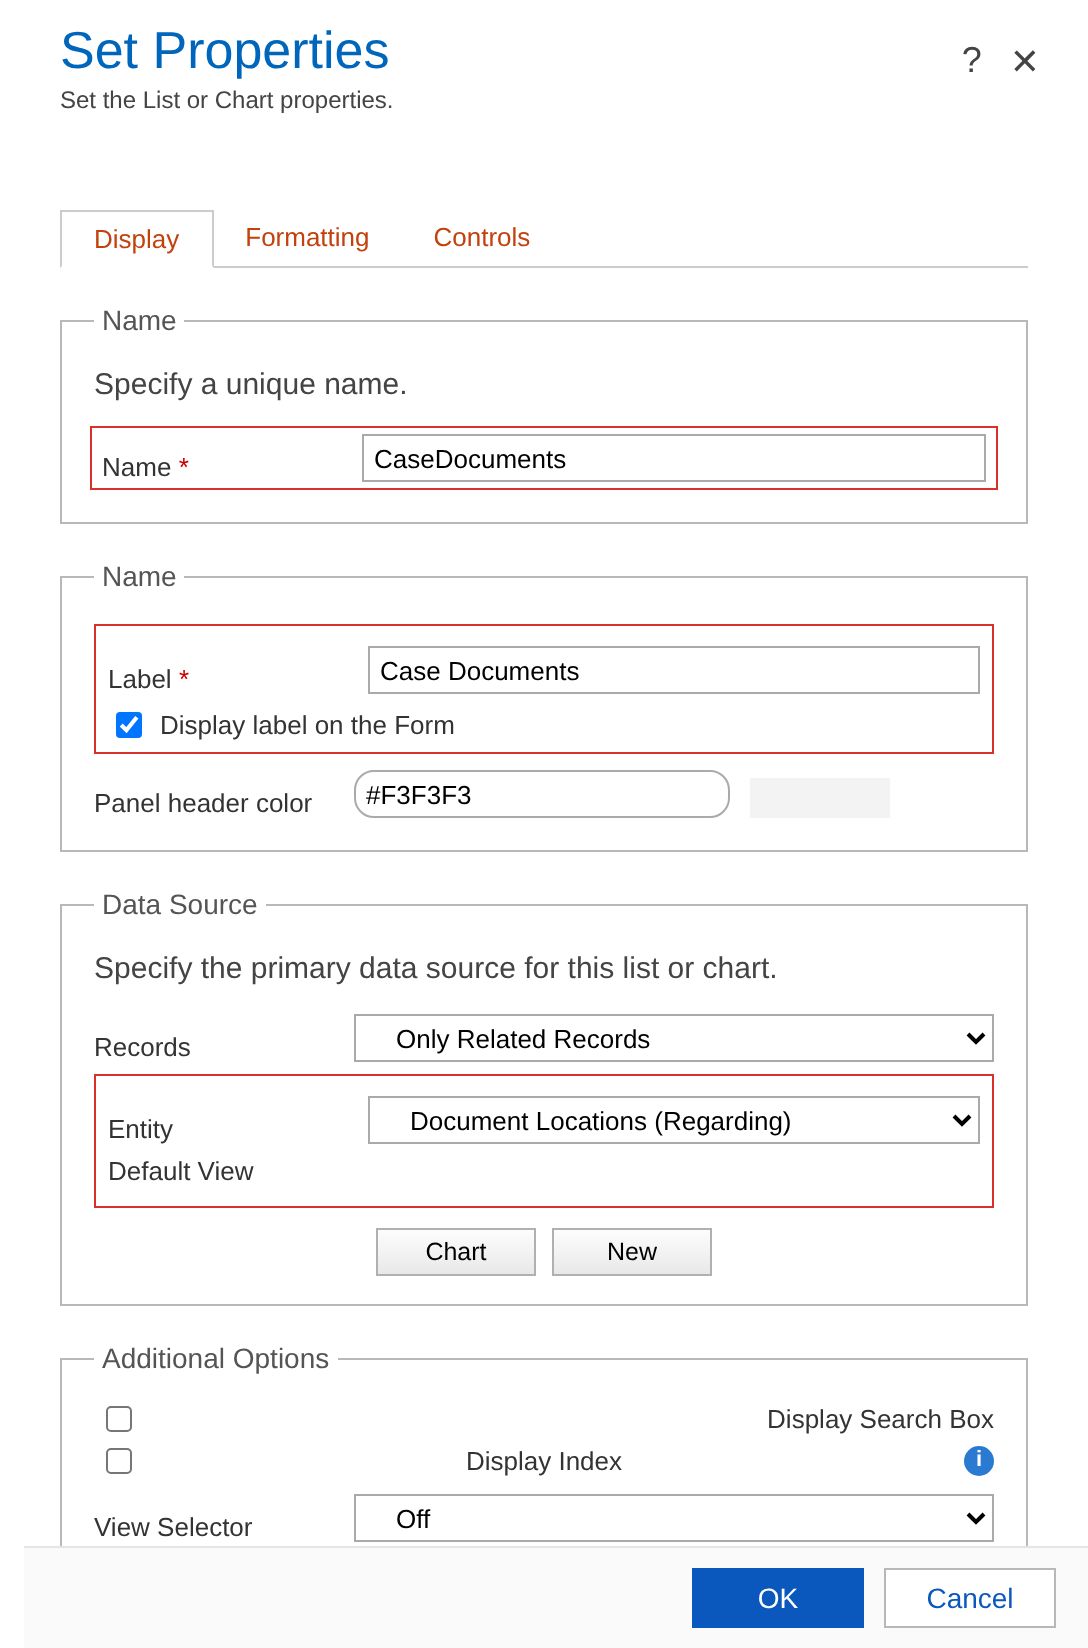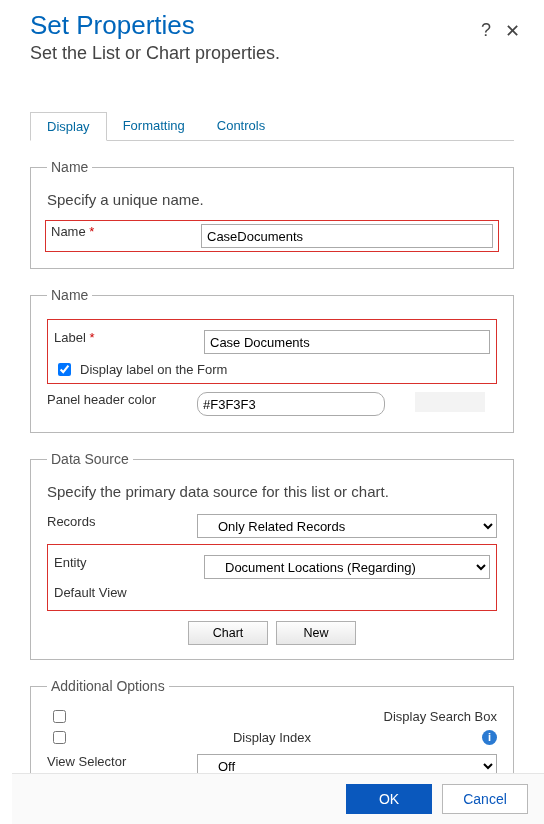--- a/index.html
+++ b/index.html
@@ -20,21 +20,21 @@
     align-items: flex-start;
   }
   .header-left { flex: 1; }
   .title {
     font-size: 26px;
     color: #0066bb;
     font-weight: 400;
     margin: 0 0 2px 0;
   }
   .subtitle {
-    font-size: 18px;
+    font-size: 12px;
     color: #444;
   }
   .header-icons {
     display: flex;
     gap: 14px;
     padding-top: 10px;
     font-size: 18px;
     color: #444;
   }
   .header-icons span { cursor: pointer; }
@@ -42,21 +42,21 @@
     padding: 10px 30px 0 30px;
   }
   .tabs {
     display: flex;
     border-bottom: 1px solid #ccc;
     margin-top: 30px;
   }
   .tab {
     padding: 6px 16px;
     font-size: 13px;
-    color: #0369a1;
+    color: #c2410c;
     cursor: pointer;
     position: relative;
   }
   .tab.active {
     border: 1px solid #ccc;
     border-bottom: 1px solid #fff;
     margin-bottom: -1px;
     background: #fff;
   }
   fieldset {
@@ -70,23 +70,22 @@
     padding: 0 4px;
   }
   fieldset.tight { padding-bottom: 10px;}
   .hint {
     font-size: 15px;
     color: #444;
     margin: 4px 0 14px 0;
   }
   .row {
     display: flex;
-    align-items: flex-start;
+    align-items: flex-end;
     margin: 6px 0;
-    gap: 20px;
   }
   .row label, .lbl {
     width: 130px;
     font-size: 13px;
     color: #333;
   }
   .req { color: #c00; }
   .row input[type="text"], .row select {
     flex: 1;
     font-size: 13px;

